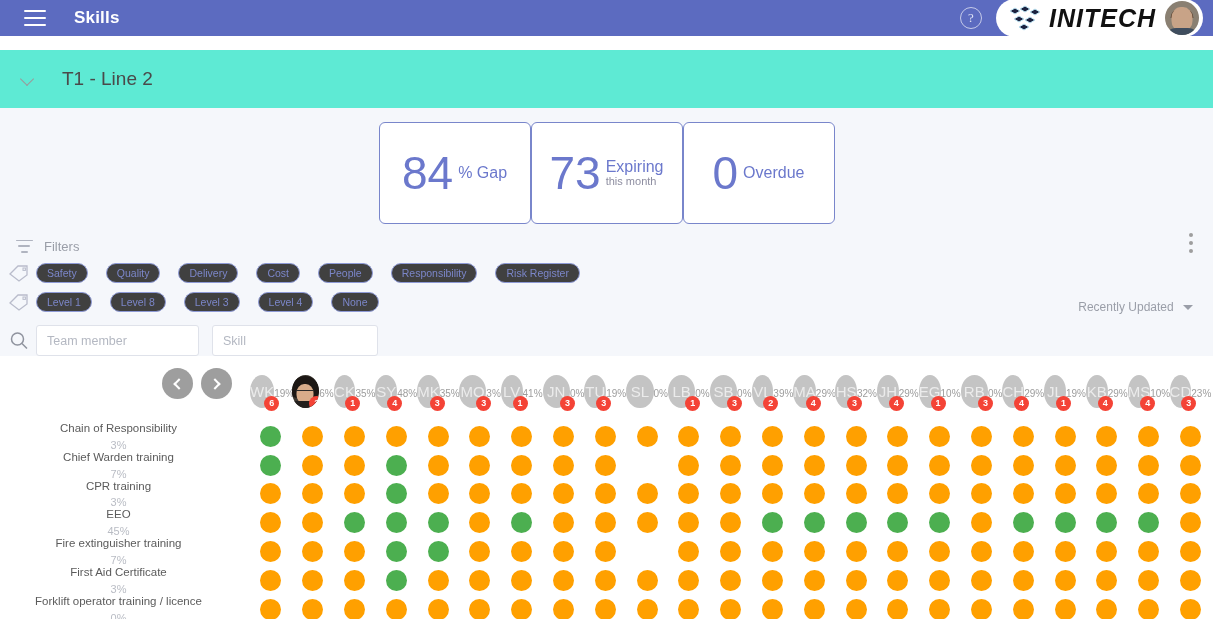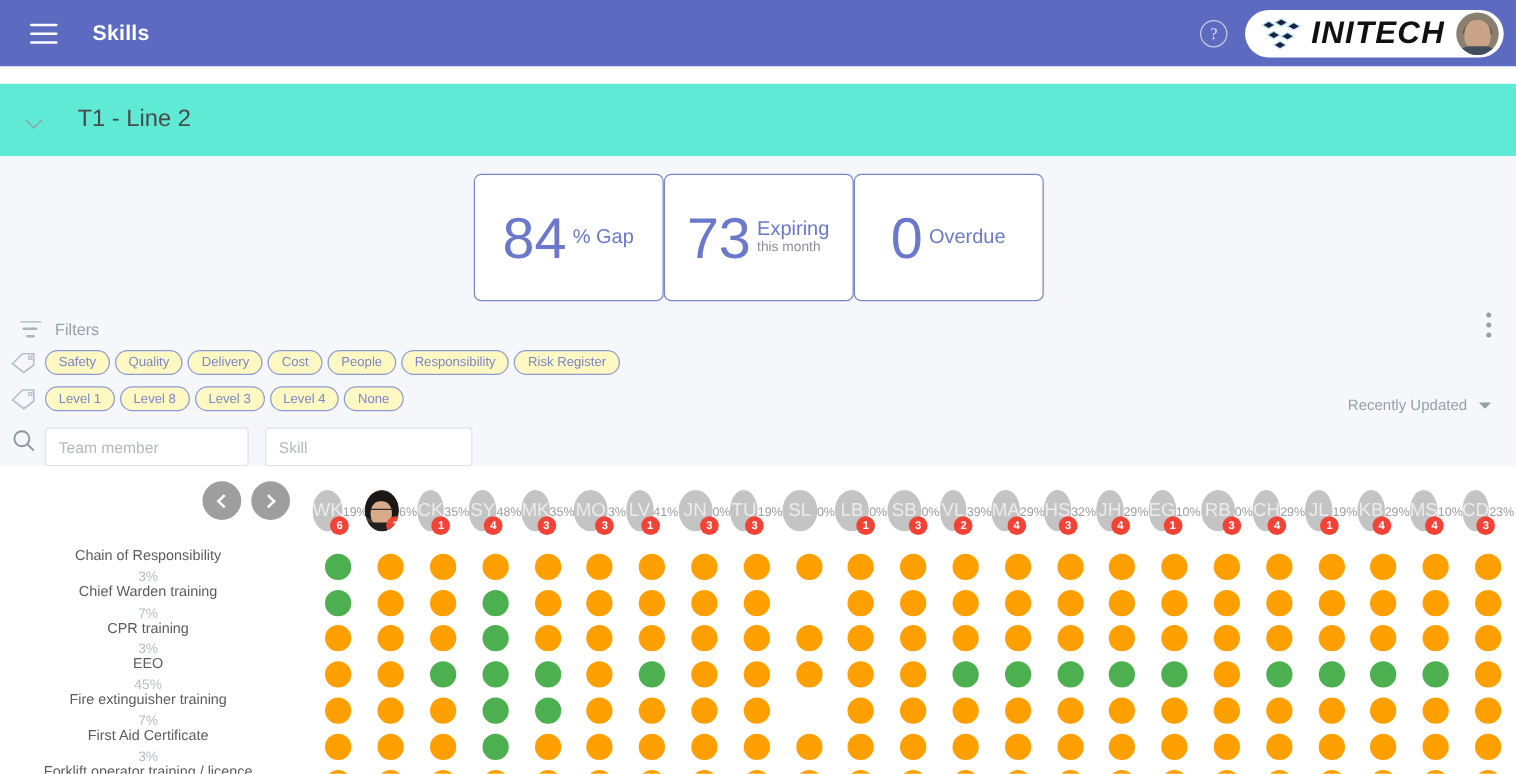--- a/index.html
+++ b/index.html
@@ -6,21 +6,21 @@
   html,body { width:1213px; height:619px; overflow:hidden; }
   body {
     font-family: "Liberation Sans", sans-serif;
     background:#ffffff;
     color:#4a4a4a;
     -webkit-font-smoothing: antialiased;
   }
 
   
   .appbar {
-    height:53px; background:#5c6bc0; display:flex; align-items:center;
+    height:36px; background:#5c6bc0; display:flex; align-items:center;
     padding:0 14px; position:relative;
   }
   .hamburger { width:22px; height:16px; margin-left:10px; display:flex;
     flex-direction:column; justify-content:space-between; cursor:pointer; }
   .hamburger i { display:block; height:2px; background:#fff; border-radius:1px; }
   .app-title { color:#fff; font-size:17px; font-weight:bold; margin-left:28px; letter-spacing:.2px;}
   .appbar-right { margin-left:auto; display:flex; align-items:center; }
   .help-icon {
     width:22px; height:22px; border-radius:50%; border:1.5px solid #c5cae9;
     color:#dfe3f5; font-size:13px; display:flex; align-items:center;
@@ -79,25 +79,25 @@
   .recently { position:absolute; right:20px; top:192px; color:#9a9ea8; font-size:12px; cursor:pointer; }
   .recently .caret { display:inline-block; margin-left:6px; border-left:5px solid transparent;
       border-right:5px solid transparent; border-top:5px solid #9a9ea8; vertical-align:middle; }
 
   .tag-row { display:flex; align-items:center; padding-left:8px; height:29px; }
   .tag-ico { width:22px; height:18px; margin-right:6px; position:relative; flex:0 0 auto;}
   .tag-ico svg { display:block; }
   .chip {
     border:1px solid #8e9ad6; border-radius:13px; height:20px; padding:0 10px;
     font-size:10.5px; color:#7b86c9; display:inline-flex; align-items:center;
-    margin-right:4px; background:#fef9c3; cursor:pointer; white-space:nowrap;
+    margin-right:18px; background:#404040; cursor:pointer; white-space:nowrap;
   }
 
   
-  .search-row { display:flex; padding:9px 0 0 8px; }
+  .search-row { display:flex; align-items:center; padding:9px 0 0 8px; }
   .search-ico { width:22px; height:22px; position:relative; margin-right:6px; flex:0 0 auto;}
   .search-ico svg { display:block; }
   .sinput {
     height:31px; border:1px solid #dfe2ea; border-radius:3px; background:#fff;
     font-size:12.5px; color:#5a5a5a; padding:0 10px; outline:none;
     font-family:"Liberation Sans",sans-serif;
   }
   .sinput::placeholder { color:#b4b8c2; }
   #team-input { width:163px; margin-right:13px; }
   #skill-input { width:166px; }

